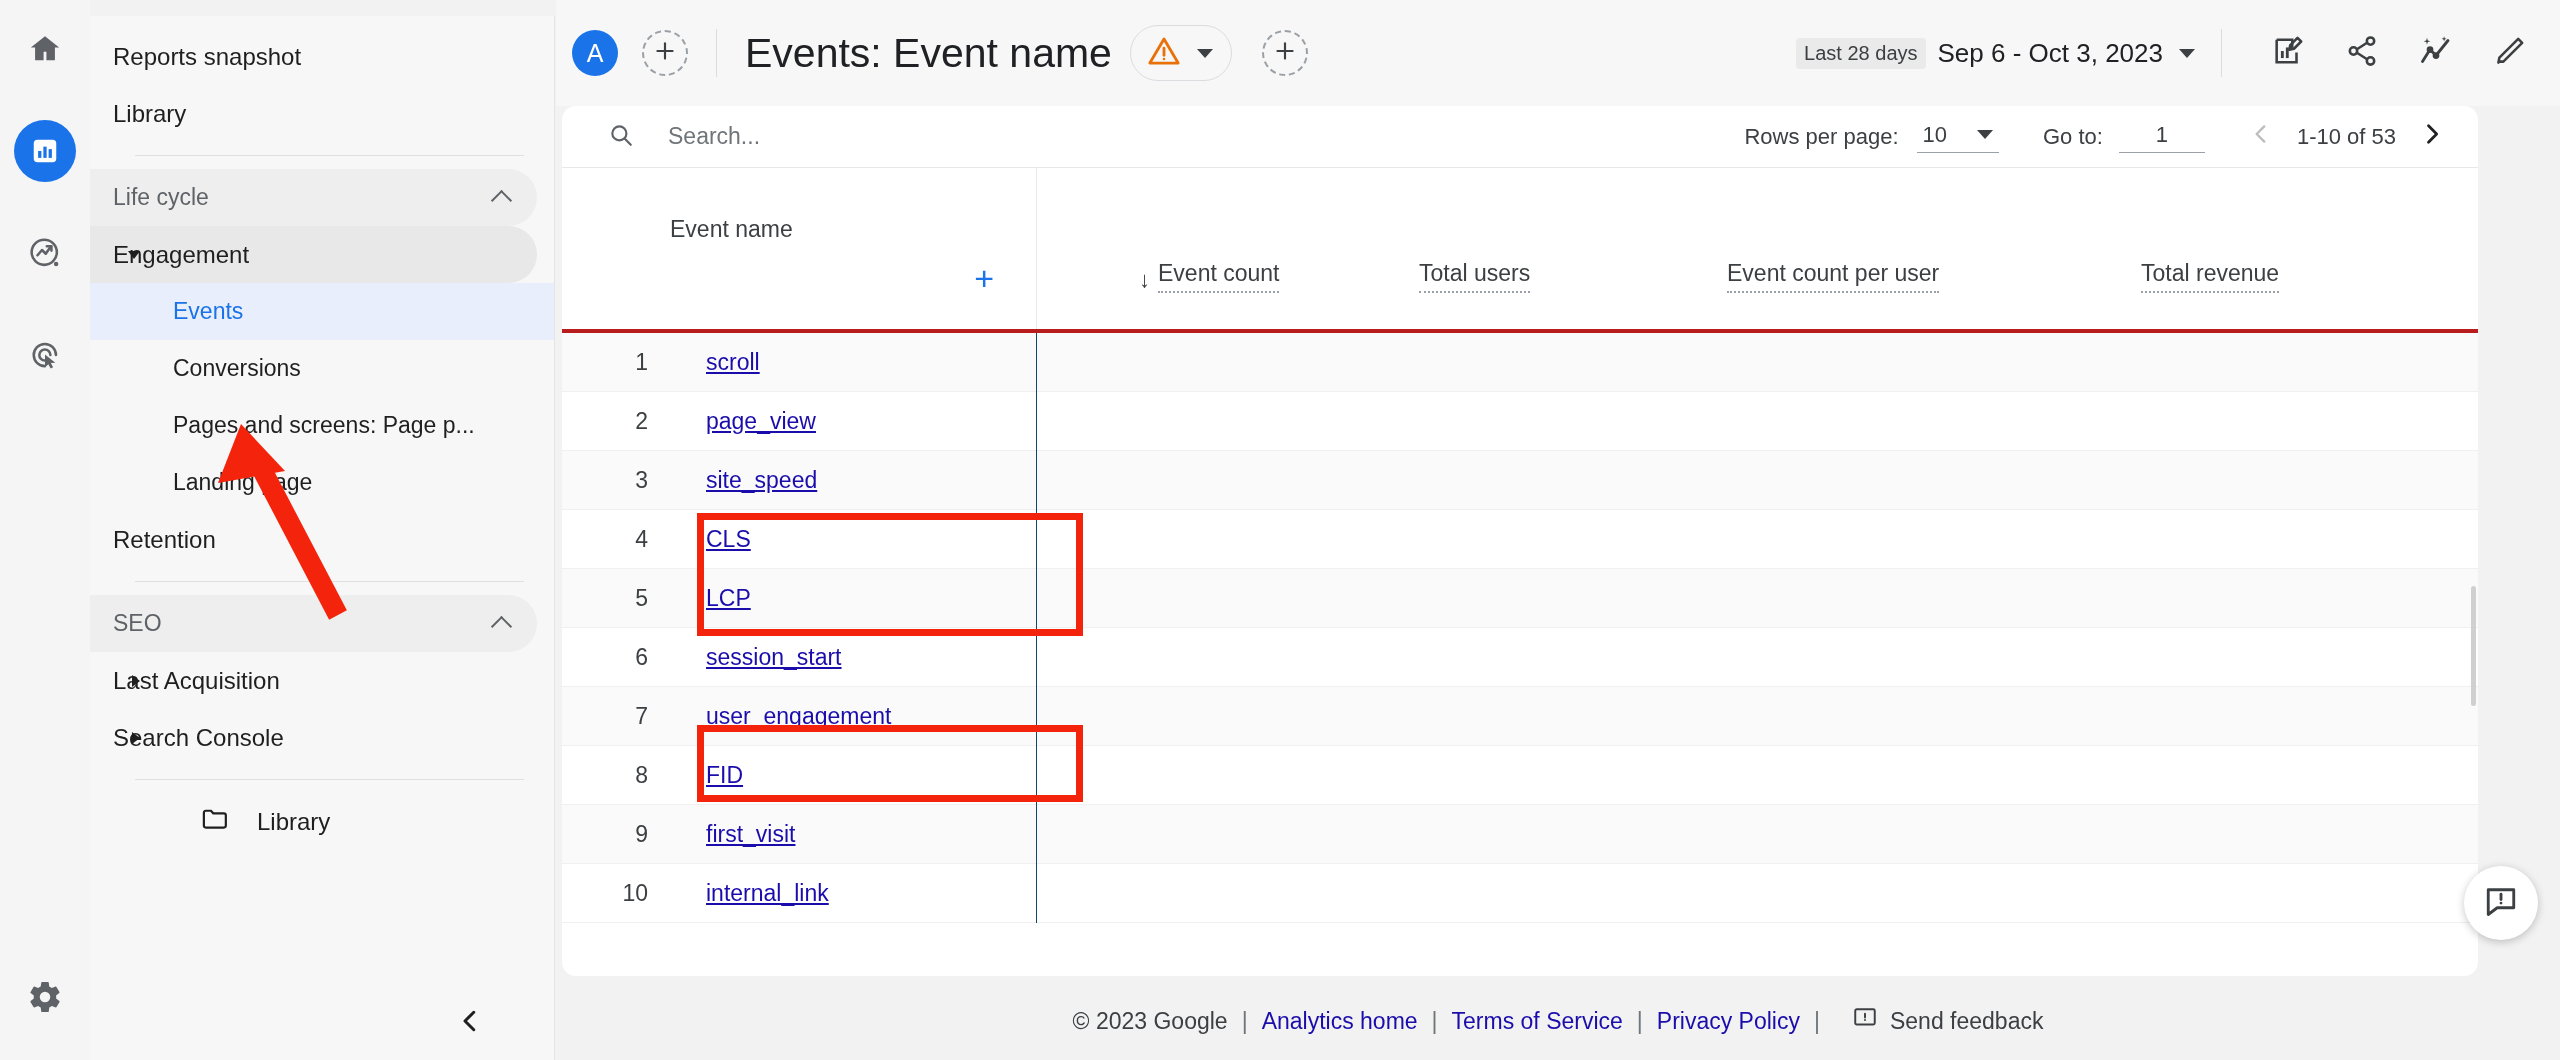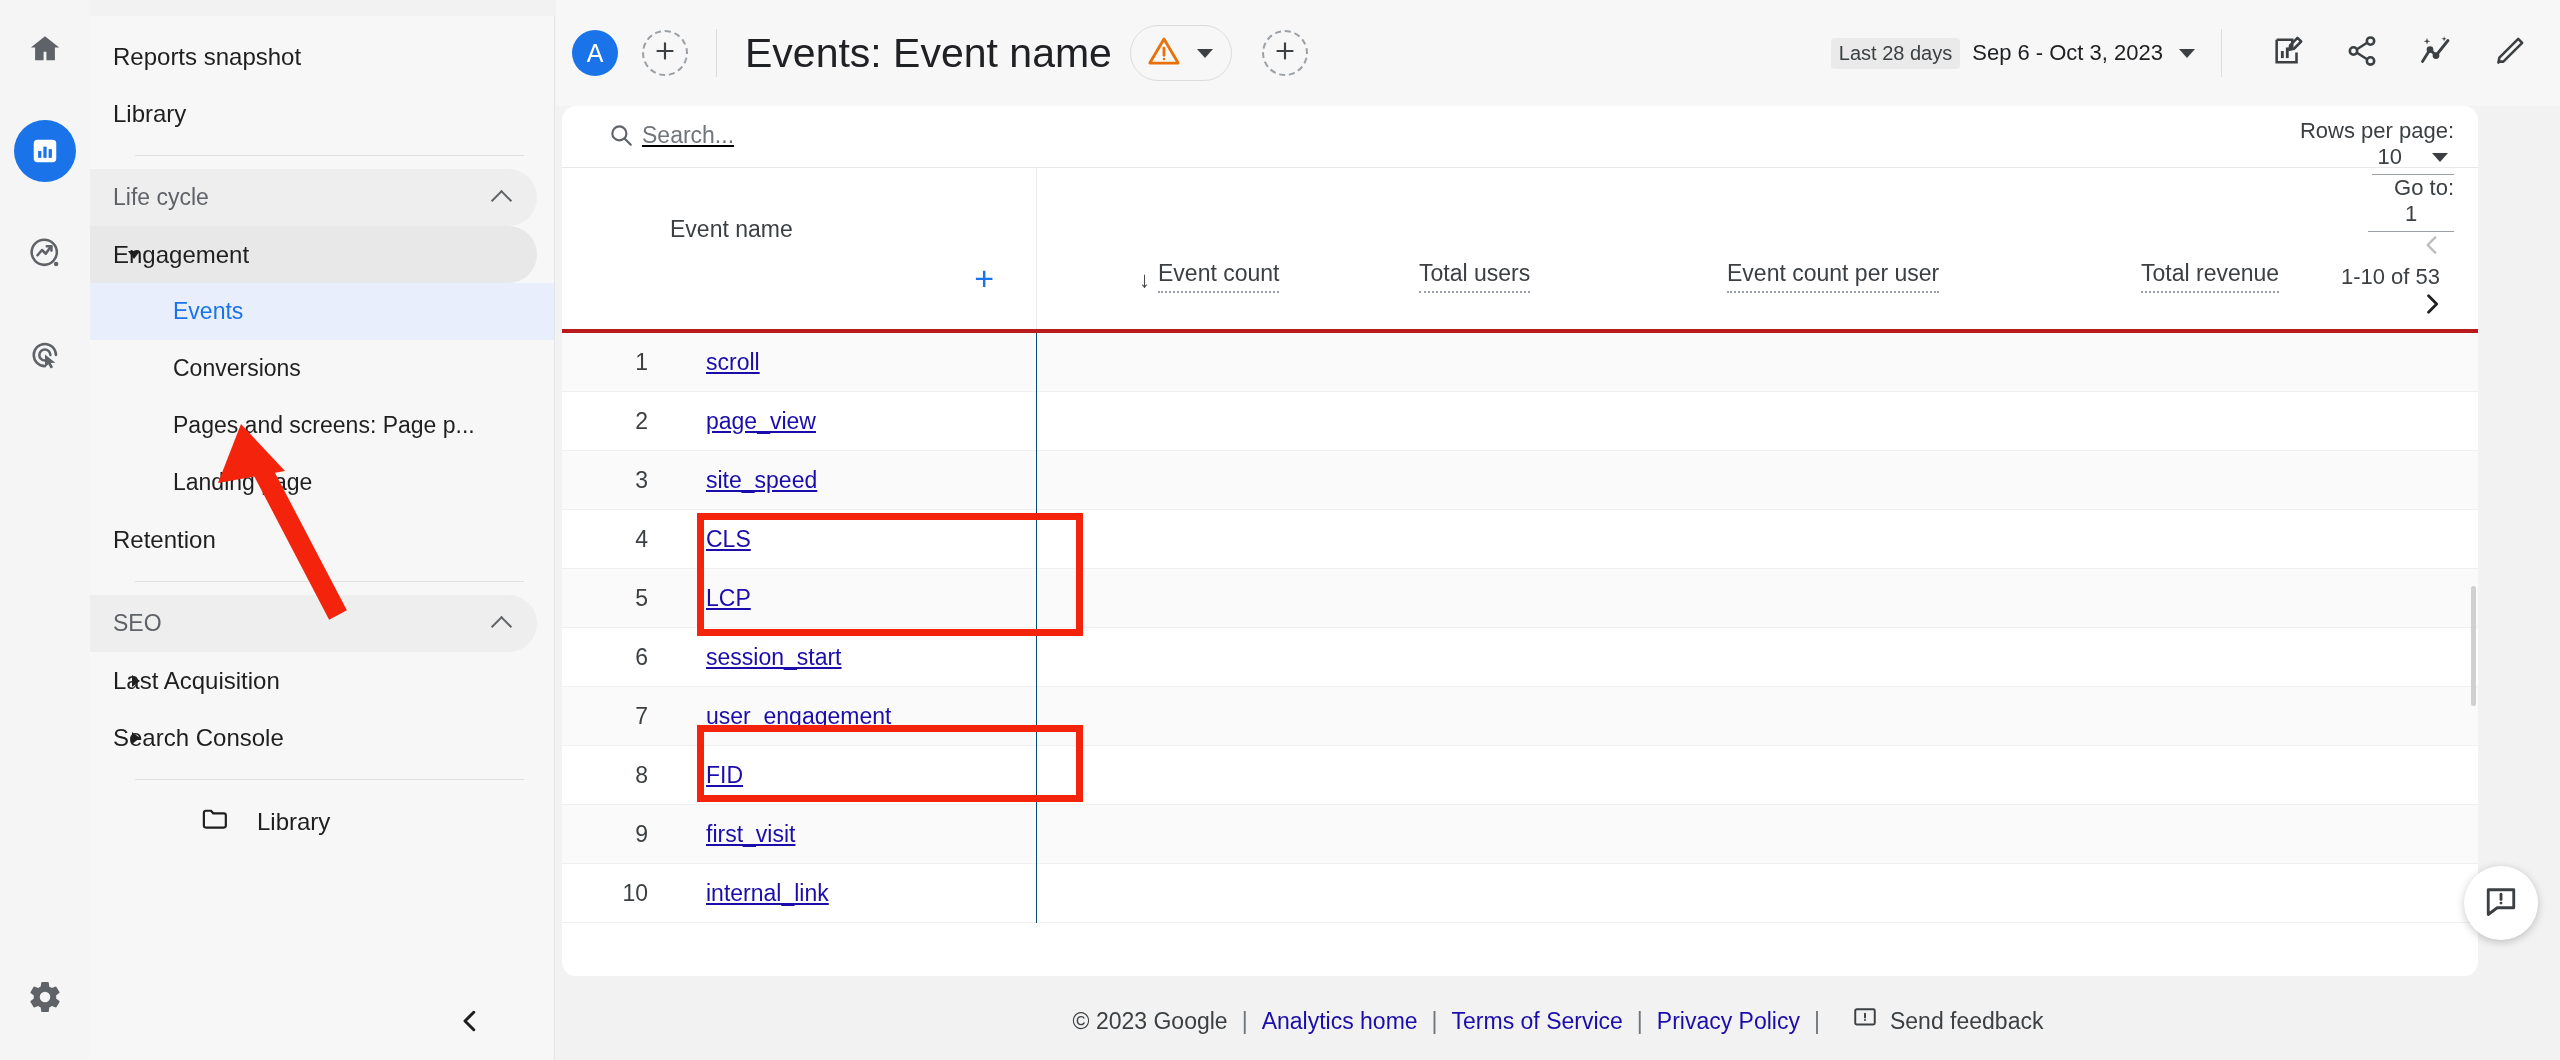--- a/index.html
+++ b/index.html
@@ -159,21 +159,21 @@
   .topbar-right {
     position: absolute; right: 22px; top: 0; height: 106px;
     display: flex; align-items: center; gap: 0;
   }
   .chip-last {
     font-size: 20px; color: #3c4043;
     background: #eaeaea; padding: 4px 8px; border-radius: 4px;
     margin-right: 12px; white-space: nowrap;
   }
   .daterange {
-    font-size: 22px; color: #202124; white-space: nowrap;
+    font-size: 26px; color: #202124; white-space: nowrap;
     cursor: pointer; display: flex; align-items: center; gap: 16px;
   }
   .icon-btn {
     width: 56px; height: 56px; display: flex;
     align-items: center; justify-content: center;
     cursor: pointer; margin-left: 18px;
   }
 
   
   .card {
@@ -181,30 +181,30 @@
     width: 1916px; height: 870px;
     background: #ffffff;
     border-radius: 14px;
     margin-left: 6px;
     overflow: hidden;
   }
   .searchbar {
     height: 62px; display: flex; align-items: center;
     position: relative; border-bottom: 1px solid #e8e8e8;
   }
-  .search-wrap { display: flex; align-items: flex-start; gap: 8px; padding-left: 46px; text-decoration: underline; }
+  .search-wrap { display: flex; align-items: center; gap: 34px; padding-left: 46px; }
   .search-input {
     border: none; outline: none; background: transparent;
     font-size: 23px; color: #5f6368; width: 500px;
     font-family: "Liberation Sans", sans-serif;
   }
   .search-input::placeholder { color: #70757a; }
   .pager {
-    position: absolute; right: 24px; top: 12px; height: 62px;
-    display: flex; align-items: flex-end; font-size: 22px; color: #3c4043; flex-direction: column;
+    position: absolute; right: 24px; top: 0; height: 62px;
+    display: flex; align-items: center; font-size: 22px; color: #3c4043;
   }
   .pager-label { white-space: nowrap; }
   .rows-select {
     margin-left: 18px; display: flex; align-items: center; gap: 30px;
     border-bottom: 1px solid #9aa0a6; padding: 0 6px 4px 6px;
     cursor: pointer;
   }
   .goto-input {
     width: 86px; text-align: center;
     border: none; border-bottom: 1px solid #9aa0a6;

